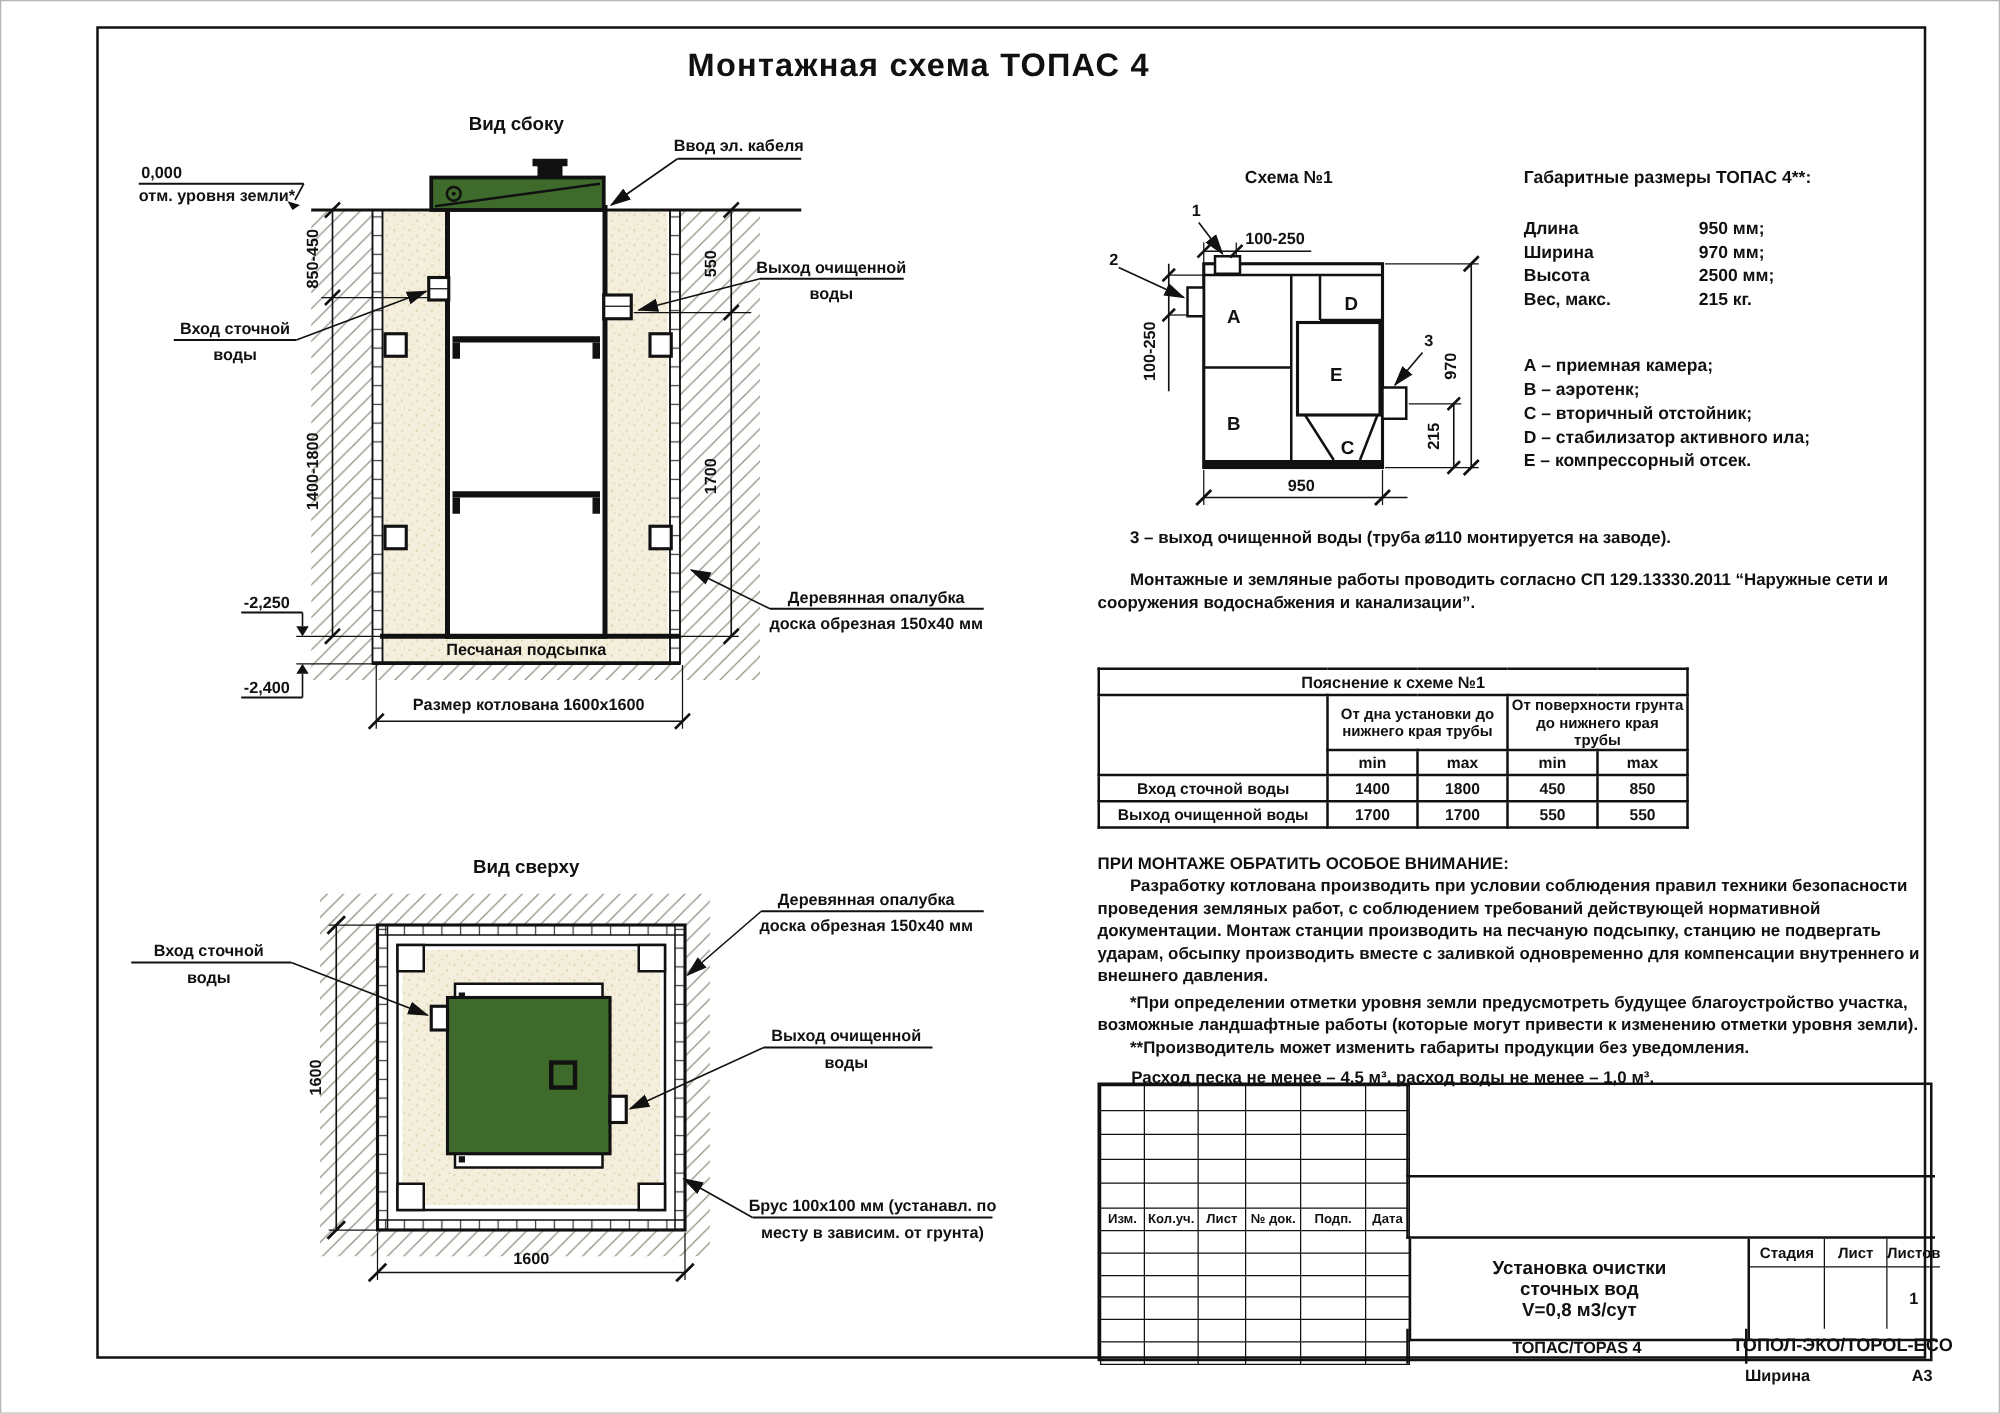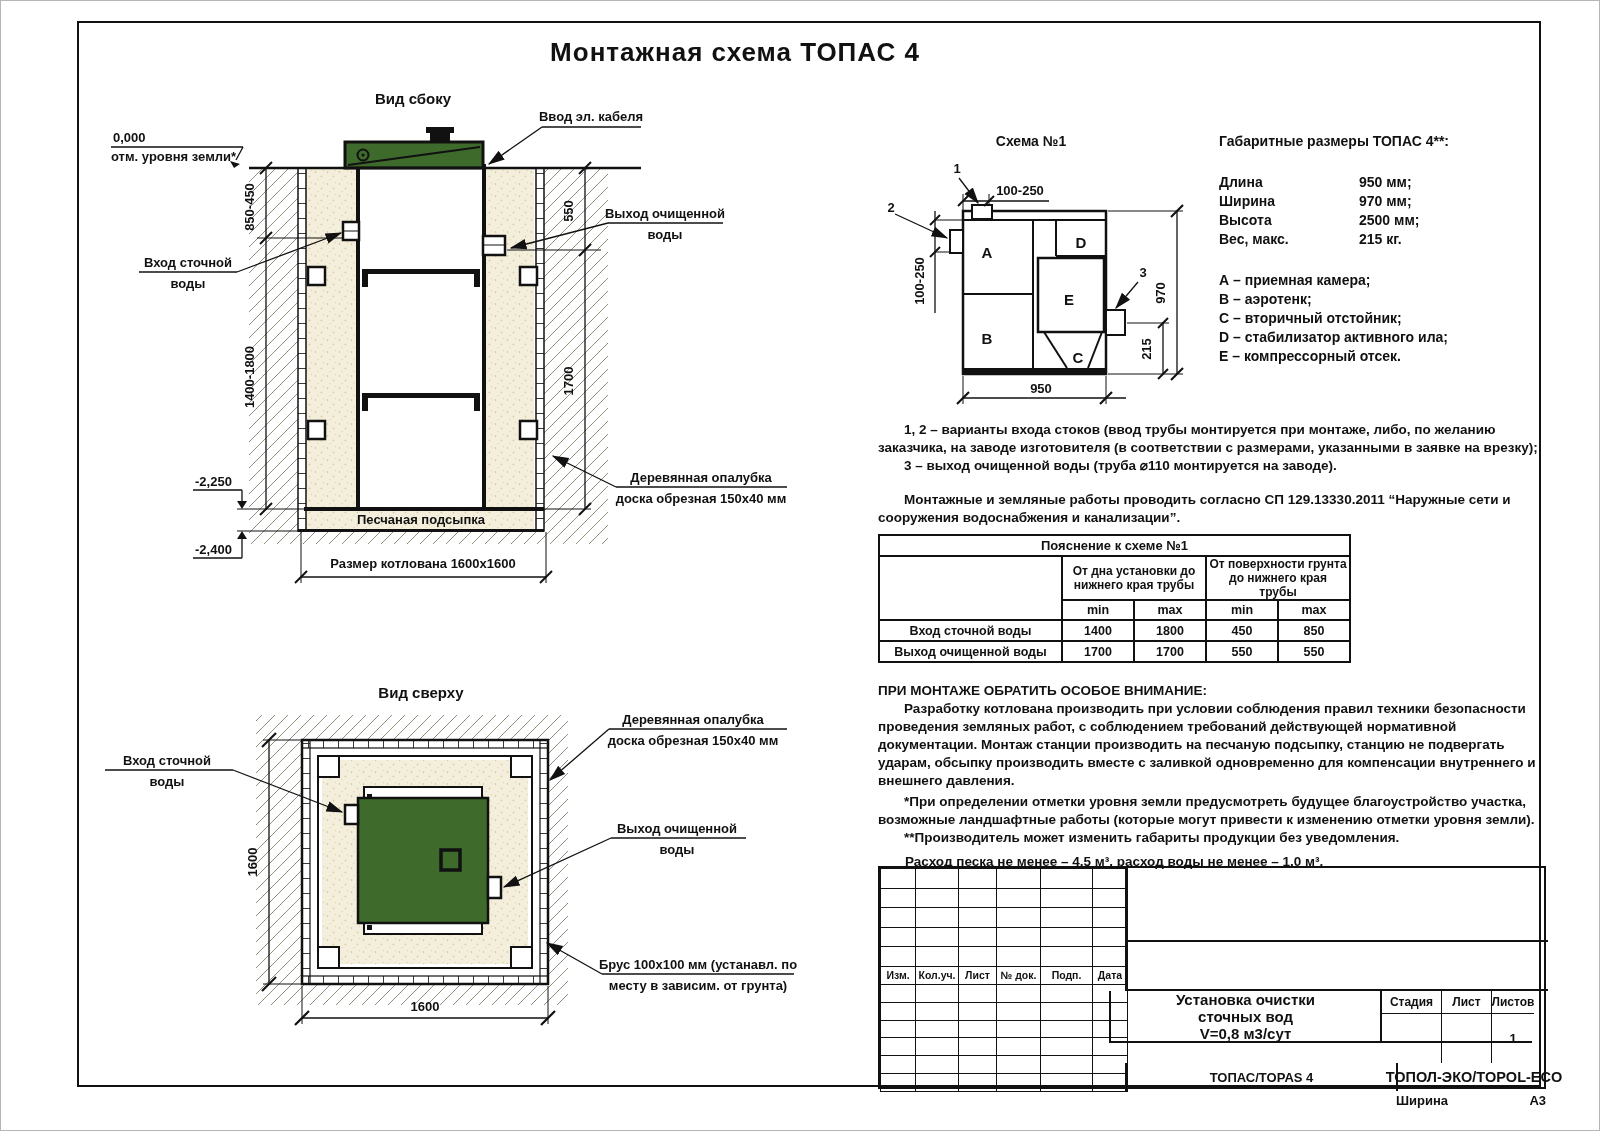--- a/index.html
+++ b/index.html
@@ -22,21 +22,21 @@
   svg text { font-family: "Liberation Sans", sans-serif; fill: #111; }
   .dwg-label { font-size: 13px; font-weight: 600; }
   .dwg-title { font-size: 15px; font-weight: 700; }
   .dim { font-size: 13px; font-weight: 600; }
   .comp { font-size: 15px; font-weight: 600; }
 
   .specs { position: absolute; left: 1218px; top: 131px; width: 330px; font-size: 14px; font-weight: 600; line-height: 19px; }
   .specs .heading { margin-bottom: 22px; }
   .spec-row { display: flex; }
   .spec-row .lbl { width: 140px; }
-  .legend { margin-top: 22px; }
+  .legend { margin-top: 34px; }
 
   .notes { position: absolute; left: 877px; top: 420px; width: 670px; font-size: 13.5px; font-weight: 600; line-height: 18px; }
   .notes p { text-indent: 26px; }
   .notes p.gap { margin-top: 16px; }
 
   table.expl { position: absolute; left: 877px; top: 533px; border-collapse: collapse; table-layout: fixed; border-radius: 18px; }
   table.expl td { border: 2px solid #111; text-align: center; vertical-align: middle; font-size: 12.5px; font-weight: 600; padding: 0 2px; }
   table.expl .tt { height: 21px; font-size: 13px; }
   table.expl .grp { height: 38px; font-size: 12px; line-height: 14px; }
   table.expl .mm { height: 20px; }
@@ -48,21 +48,21 @@
   .footnotes { position: absolute; left: 877px; top: 792px; width: 680px; font-size: 13.5px; font-weight: 600; line-height: 18px; }
   .footnotes p { text-indent: 26px; }
   .consumption { position: absolute; left: 904px; top: 853px; font-size: 13.5px; font-weight: 700; }
 
   .stamp { position: absolute; left: 877px; top: 865px; width: 668px; height: 223px; border: 2.5px solid #111; }
   table.rev { position: absolute; left: 0; top: 0; width: 247px; height: 223px; border-collapse: collapse; table-layout: fixed; }
   table.rev td { border: 1.5px solid #111; font-size: 10.5px; font-weight: 700; text-align: center; vertical-align: middle; padding: 0; overflow: hidden; white-space: nowrap; }
   .s-box { position: absolute; border-left: 2px solid #111; }
   .s-row1 { left: 245px; top: 0; width: 423px; height: 74px; border-bottom: 2px solid #111; }
   .s-row2 { left: 245px; top: 74px; width: 423px; height: 49px; border-bottom: 2px solid #111; }
-  .s-main { left: 229px; top: 123px; width: 423px; height: 52px; border-bottom: 2px solid #111; }
+  .s-main { left: 247px; top: 123px; width: 423px; height: 82px; border-bottom: 2px solid #111; }
   .s-bottom { left: 245px; top: 195px; width: 423px; height: 28px; }
   .s-title { position: absolute; left: 0; top: 0; width: 271px; height: 100%; border-right: 2px solid #111;
              display: flex; flex-direction: column; align-items: center; justify-content: center;
              font-size: 15px; font-weight: 600; line-height: 17px; }
   .s-grid { position: absolute; left: 271px; top: 0; width: 152px; height: 100%; }
   .s-grid .hd { position: absolute; top: 0; height: 23px; border-bottom: 1.5px solid #111; border-right: 1.5px solid #111;
                 font-size: 12px; font-weight: 600; display: flex; align-items: center; justify-content: center; }
   .s-grid .vl { position: absolute; top: 23px; height: 49px; border-right: 1.5px solid #111;
                 font-size: 13px; font-weight: 600; display: flex; align-items: center; justify-content: center; }
   .c1 { left: 0; width: 60px; } .c2 { left: 60px; width: 50px; } .c3 { left: 110px; width: 42px; border-right: none !important; }
@@ -339,21 +339,20 @@
     <div class="legend">
       <div>А – приемная камера;</div>
       <div>В – аэротенк;</div>
       <div>С – вторичный отстойник;</div>
       <div>D – стабилизатор активного ила;</div>
       <div>Е – компрессорный отсек.</div>
     </div>
   </div>
 
   <div class="notes">
-    <p>1, 2 – варианты входа стоков (ввод трубы монтируется при монтаже, либо, по желанию заказчика, на заводе изготовителя (в соответствии с размерами, указанными в заявке на врезку);</p>
     <p>3 – выход очищенной воды (труба ⌀110 монтируется на заводе).</p>
     <p class="gap">Монтажные и земляные работы проводить согласно СП 129.13330.2011 “Наружные сети и сооружения водоснабжения и канализации”.</p>
   </div>
 
   <table class="expl">
     <colgroup>
         <col style="width:183px">
         <col style="width:72px">
         <col style="width:72px">
         <col style="width:72px">

